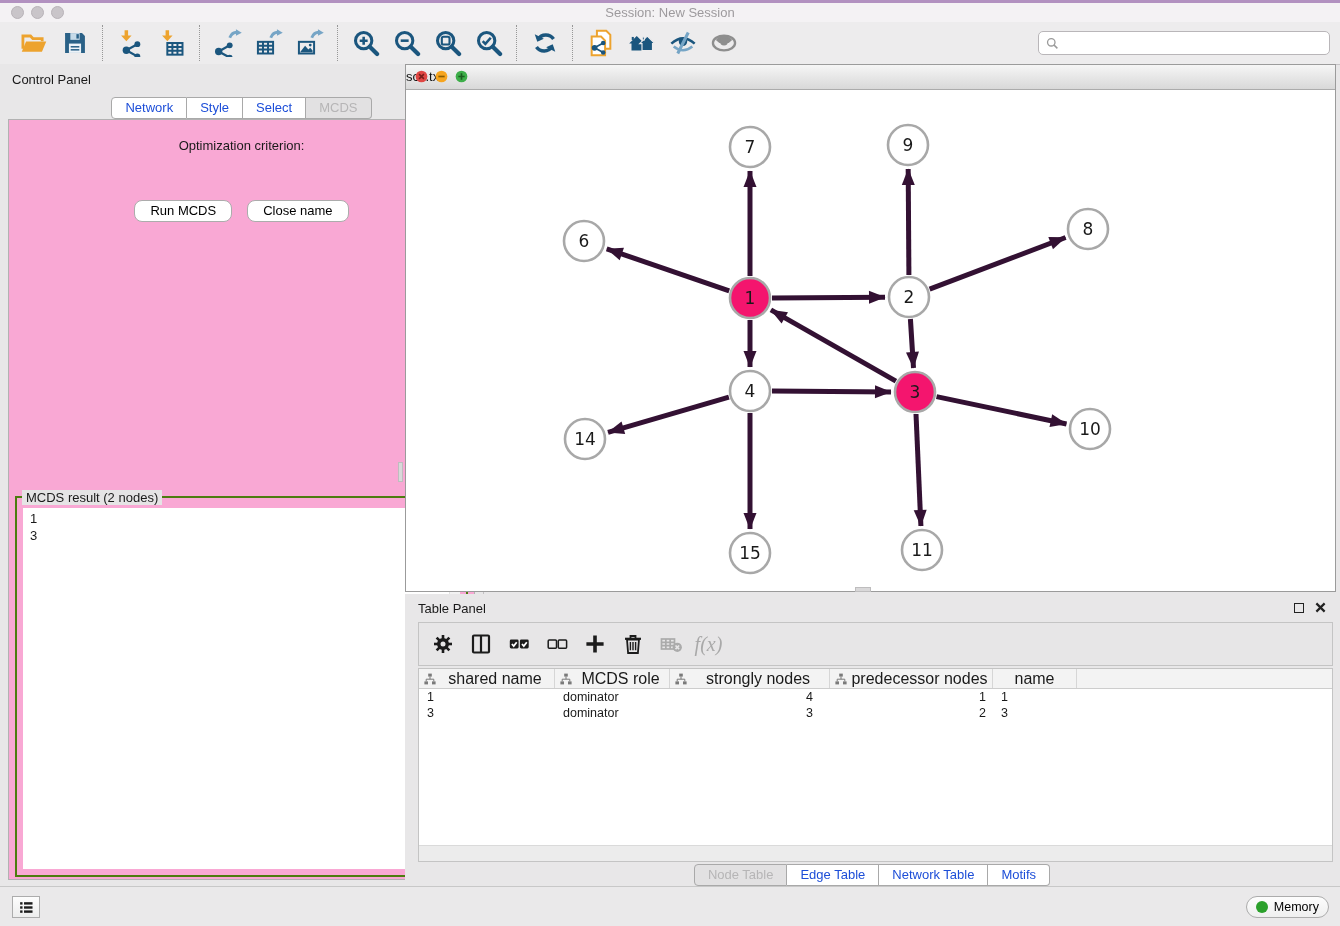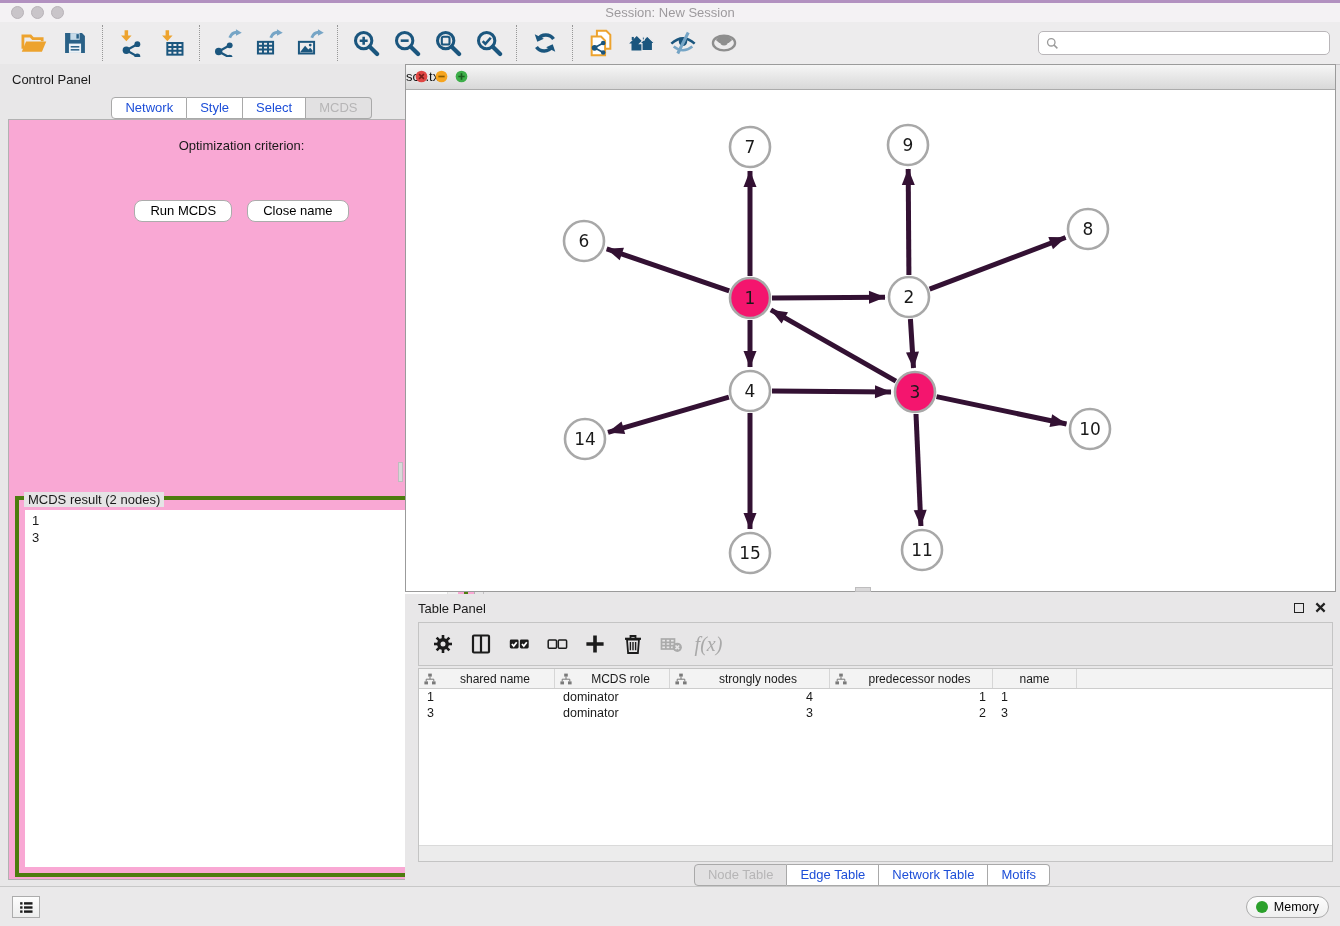--- a/index.html
+++ b/index.html
@@ -35,21 +35,21 @@
   .tab { font-size:13px; padding:2px 13px 3px; background:#FFF; border:1px solid #A9A9A9; border-left:none; color:#1d4ed8; cursor:default; }
   .tab:first-child { border-left:1px solid #A9A9A9; border-radius:4px 0 0 4px; }
   .tab:last-child { border-radius:0 4px 4px 0; }
   .tab.active { background:#E2E1E2; color:#B6B5B6; }
   .cp-frame { position:absolute; left:8px; right:8px; top:55px; bottom:6px; border:1px solid #B2B2B2; background:#f9a8d4; }
   .opt-label { text-align:center; padding-top:18px; font-size:13px; }
   .select-box { position:absolute; left:36px; right:36px; top:46px; height:22px; background:#FFF; border:1px solid #ABABAB; border-radius:4px; display:flex; align-items:center; padding:0 9px; font-size:13px; box-sizing:border-box; }
   .select-box .stepper { margin-left:auto; }
   .btn-row { position:absolute; top:80px; left:0; right:0; display:flex; justify-content:center; gap:15px; }
   .push-btn { font-size:13px; background:#FFF; border:1px solid #ACACAC; border-radius:8px; padding:2px 15px 3px; cursor:default; font-family:"Liberation Sans",sans-serif; }
-  .result-group { position:absolute; left:6px; right:6px; top:376px; bottom:2px; border:4px solid #4d7c0f; }
+  .result-group { position:absolute; left:6px; right:6px; top:376px; bottom:2px; border:2px solid #4d7c0f; }
   .result-legend { position:absolute; top:-8px; left:5px; background:#E5E4E5; padding:0 4px; font-size:13px; }
   .result-text { position:absolute; top:10px; left:6px; right:6px; bottom:6px; background:#FFF; font-size:13px; line-height:17px; padding:2px 18px 2px 7px; white-space:pre; box-sizing:border-box; }
   .result-scrollbar { position:absolute; top:10px; right:6px; bottom:6px; width:11px; background:#F2F2F2; border-left:1px solid #E2E2E2; box-sizing:border-box; }
   
   .network-window { position:absolute; left:405px; top:64px; width:931px; height:528px; background:#FFF; border:1px solid #9B9B9B; box-sizing:border-box; }
   .nw-titlebar { height:24px; background:linear-gradient(#F6F6F6,#D8D8D8); border-bottom:1px solid #ABABAB; position:relative; }
   .nw-traffic { position:absolute; left:9px; top:5px; display:flex; gap:7px; }
   .nw-traffic svg { width:13px; height:13px; display:block; }
   .nw-title { text-align:left; font-size:13px; padding-top:4px; color:#111; }
   .nw-canvas { position:relative; }
@@ -59,21 +59,21 @@
   
   .table-panel { position:absolute; left:405px; top:594px; width:935px; height:292px; background:#E8E7E8; }
   .tp-title { position:absolute; left:13px; top:7px; font-size:13px; }
   .tp-controls { position:absolute; right:14px; top:8px; display:flex; gap:11px; align-items:center; }
   .tp-toolbar { position:absolute; left:13px; right:7px; top:28px; height:44px; background:#E7E6E7; border:1px solid #C4C4C4; display:flex; align-items:center; gap:7px; padding-left:8px; box-sizing:border-box; }
   .tp-btn { width:31px; height:31px; display:flex; align-items:center; justify-content:center; background:none; border:none; padding:0; cursor:default; }
   .tp-btn svg { width:24px; height:24px; }
   .fx-glyph { font-family:"Liberation Serif", serif; font-style:italic; font-size:20px; color:#A9A9A9; }
   .tp-table { position:absolute; left:13px; right:7px; top:74px; bottom:24px; background:#FFF; border:1px solid #C4C4C4; box-sizing:border-box; overflow:hidden; }
   .thead { display:flex; height:19px; background:#F3F3F3; border-bottom:1px solid #CDCDCD; }
-  .th { box-sizing:border-box; border-right:1px solid #D6D6D6; display:flex; align-items:center; font-size:12px; flex:0 0 auto; }
+  .th { box-sizing:border-box; border-right:1px solid #D6D6D6; display:flex; align-items:center; font-size:16px; flex:0 0 auto; }
   .th .tree-icon { margin-left:5px; display:inline-flex; }
   .th .tree-icon svg { width:12px; height:12px; }
   .th .th-label { flex:1; text-align:center; padding:0 4px; white-space:nowrap; }
   .trow { display:flex; height:16px; align-items:center; font-size:12.5px; }
   .td { box-sizing:border-box; flex:0 0 auto; white-space:nowrap; overflow:hidden; }
   .td.a-left { text-align:left; padding-left:8px; }
   .td.a-right { text-align:right; padding-right:17px; }
   .td.a-right2 { text-align:right; padding-right:7px; }
   .hscroll { position:absolute; left:0; right:0; bottom:0; height:15px; background:#ECECEC; border-top:1px solid #DADADA; }
   .tp-tabs { position:absolute; left:0; right:1px; top:268px; height:24px; display:flex; justify-content:center; align-items:flex-start; padding-top:2px; }

